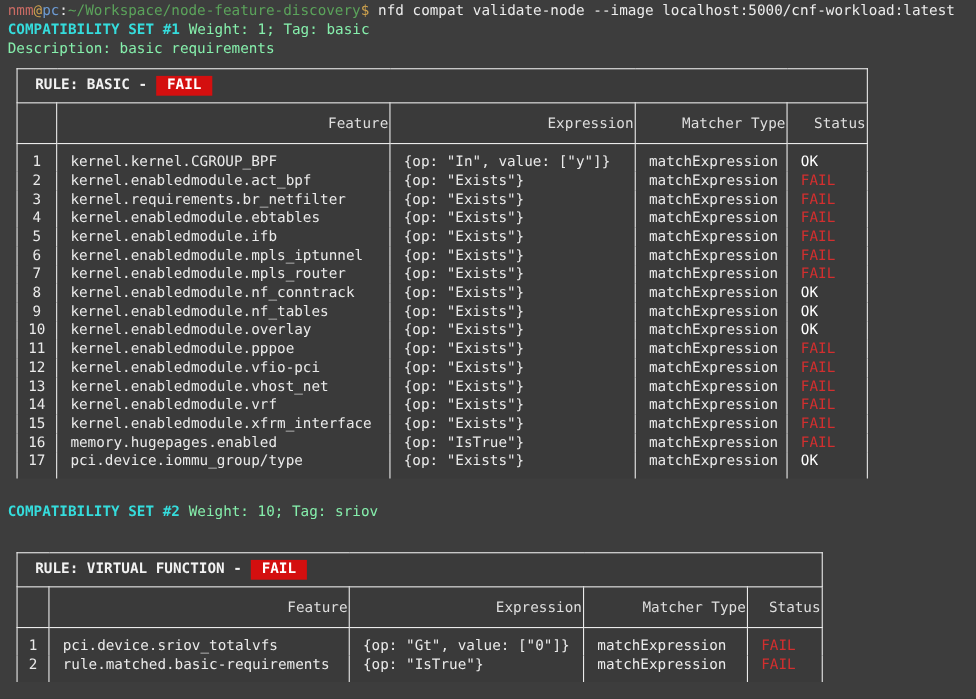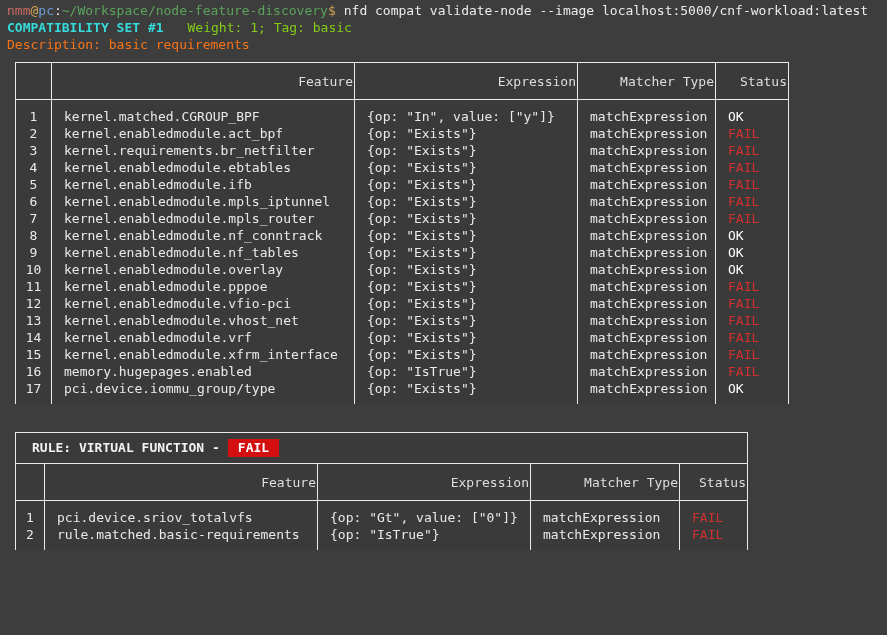--- a/index.html
+++ b/index.html
@@ -18,22 +18,22 @@
   
   .c-user   { color: #c96b64; }
   .c-symbol { color: #cfa24e; }
   .c-host   { color: #6d9bd3; }
   .c-sep    { color: #e6e6e6; }
   .c-path   { color: #5ba35b; }
   .c-cmd    { color: #ececec; margin-left: 8px; }
 
   .set-heading { margin-top: 0; }
   .set-title { color: #35dcdc; font-weight: bold; }
-  .set-meta  { color: #84cc16; margin-left: 24px; }
-  .set-desc  { color: #f97316; }
+  .set-meta  { color: #86efac; margin-left: 8px; }
+  .set-desc  { color: #86efac; }
 
   table.rule-table {
     border-collapse: collapse;
     table-layout: fixed;
     margin-left: 8px;
     background: #3a3a3a;
   }
   #table-1 { margin-top: 9px; width: 773px; }
   #table-2 { margin-top: 28px; width: 732px; }
 
@@ -83,32 +83,35 @@
 
   <table class="rule-table" id="table-1">
     <colgroup>
       <col style="width:36px">
         <col style="width:303px">
         <col style="width:223px">
         <col style="width:138px">
         <col style="width:73px">
     </colgroup>
     <tbody>
+      <tr class="rule-title-row">
+        <td colspan="5"><span>RULE: BASIC -</span><span class="badge-fail">FAIL</span></td>
+      </tr>
       <tr class="header-row">
         <th class="num-h"></th>
         <th>Feature</th>
         <th>Expression</th>
         <th>Matcher Type</th>
         <th>Status</th>
       </tr>
     </tbody>
     <tbody class="rows">
         <tr class="first">
           <td class="num">1</td>
-          <td>kernel.matched.CGROUP_BPF</td>
+          <td>kernel.kernel.CGROUP_BPF</td>
           <td>{op: "In", value: ["y"]}</td>
           <td>matchExpression</td>
           <td class="ok">OK</td>
         </tr>
         <tr>
           <td class="num">2</td>
           <td>kernel.enabledmodule.act_bpf</td>
           <td>{op: "Exists"}</td>
           <td>matchExpression</td>
           <td class="fail">FAIL</td>
@@ -214,20 +217,21 @@
         <tr class=" last">
           <td class="num">17</td>
           <td>pci.device.iommu_group/type</td>
           <td>{op: "Exists"}</td>
           <td>matchExpression</td>
           <td class="ok">OK</td>
         </tr>
       </tbody>
   </table>
 
+  <div class="line set-heading gap-l"><span class="set-title">COMPATIBILITY SET #2</span><span class="set-meta">Weight: 10; Tag: sriov</span></div>
 
   <table class="rule-table" id="table-2">
     <colgroup>
       <col style="width:29px">
         <col style="width:273px">
         <col style="width:213px">
         <col style="width:149px">
         <col style="width:68px">
     </colgroup>
     <tbody>

